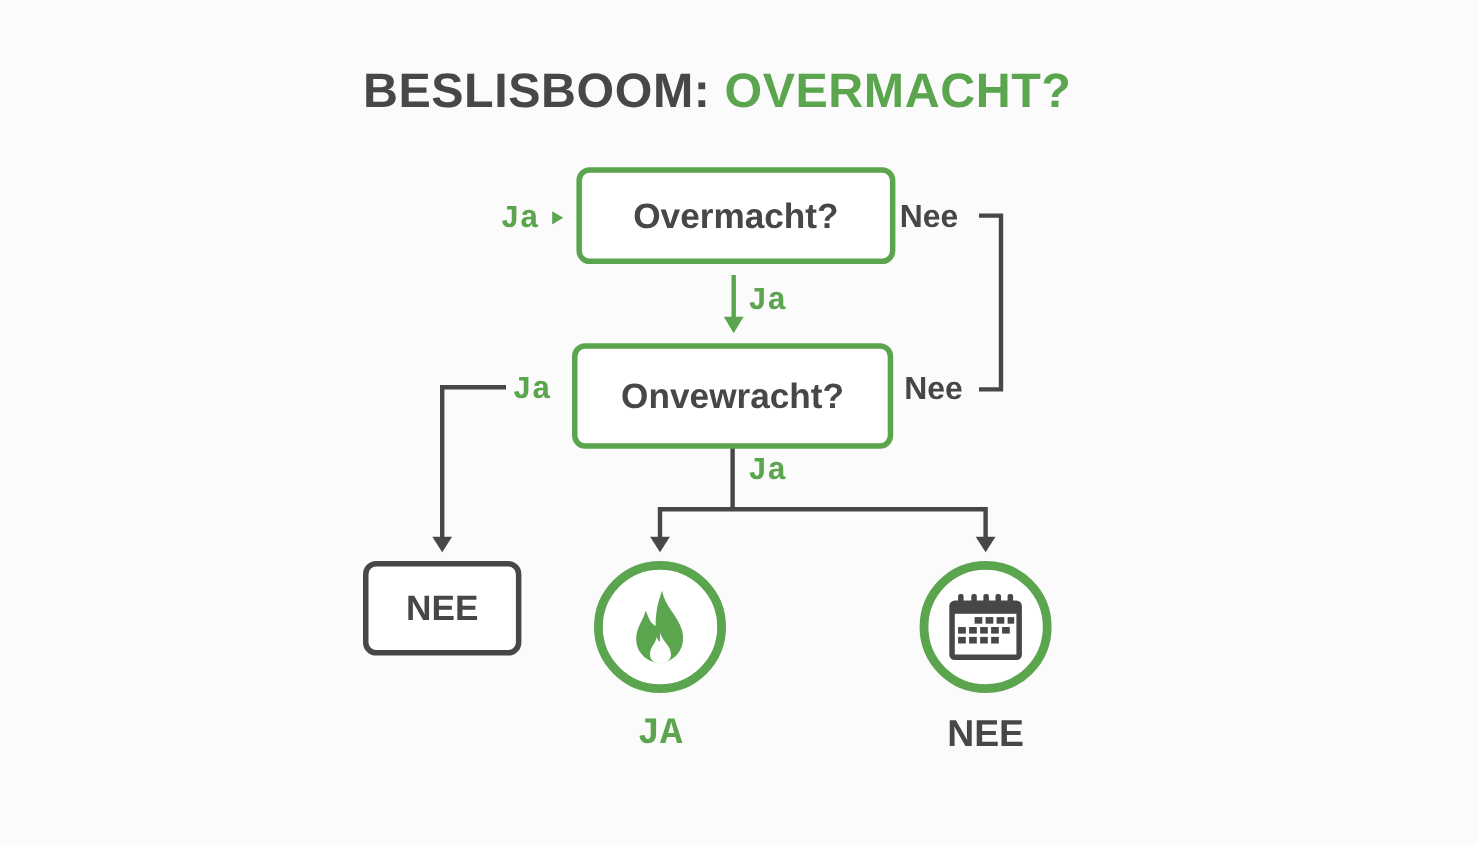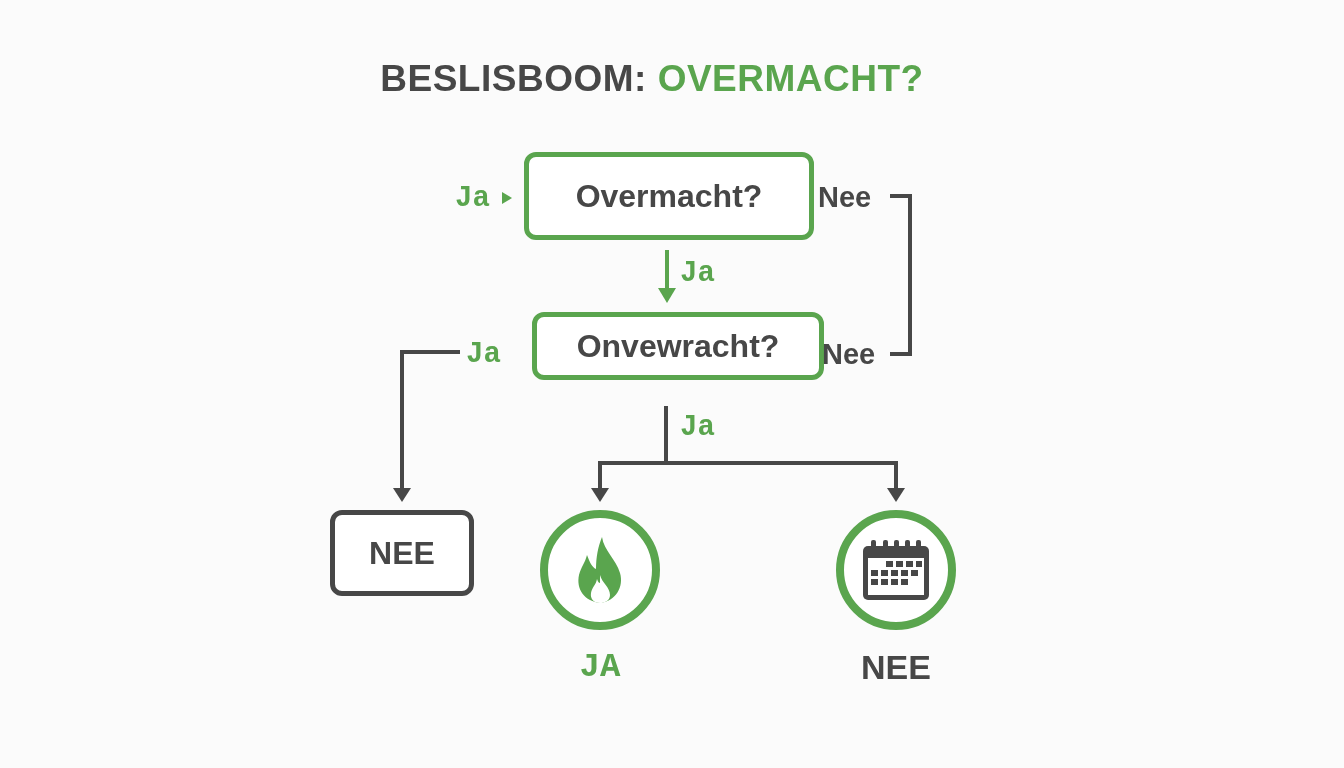--- a/index.html
+++ b/index.html
@@ -1,19 +1,19 @@
 <!DOCTYPE html>
 <html><head>
 <meta charset="utf-8">
 <style>
   html, body { margin:0; padding:0; }
   body { width:1344px; height:768px; background:#fbfbfb; position:relative; overflow:hidden;
          font-family:"Liberation Sans", "DejaVu Sans", sans-serif; }
   .title { position:absolute; top:58px; left:0; width:1304px; text-align:center;
-           font-size:37px; font-weight:bold; letter-spacing:0.5px; }
+           font-size:44px; font-weight:bold; letter-spacing:0.5px; }
   .title .dark { color:#474747; }
   .title .green { color:#5aa54e; }
   svg.lines { position:absolute; left:0; top:0; }
   .box { position:absolute; box-sizing:border-box; border-radius:12px; display:flex;
          align-items:center; justify-content:center; font-weight:bold; background:#fff; }
   .qbox { border:5px solid #5aa54e; color:#474747; font-size:32px; }
   .nbox { border:5px solid #474747; color:#474747; font-size:32px; }
   .lbl { position:absolute; font-weight:bold; font-size:29px; line-height:1; }
   .g { color:#5aa54e;font-family:Liberation Mono, monospace; } .d { color:#474747; }
   .circle { position:absolute; box-sizing:border-box; width:120px; height:120px; border-radius:50%;
@@ -52,21 +52,21 @@
 </svg>
 
 <span class="lbl g" style="left:455px;top:184px;">Ja</span>
 <div class="box qbox" style="left:524px;top:152px;width:290px;height:88px;">
   <span>Overmacht?</span>
 </div>
 <span class="lbl d" style="left:818px;top:183px;">Nee</span>
 <span class="lbl g" style="left:680px;top:259px;">Ja</span>
 
 <span class="lbl g" style="left:466px;top:340px;">Ja</span>
-<div class="box qbox" style="left:532px;top:312px;width:292px;height:68px;">
+<div class="box qbox" style="left:520px;top:312px;width:292px;height:96px;">
   <span>Onvewracht?</span>
 </div>
 <span class="lbl d" style="left:822px;top:340px;">Nee</span>
 <span class="lbl g" style="left:680px;top:413px;">Ja</span>
 
 <div class="box nbox" style="left:330px;top:510px;width:144px;height:86px;">
   <span>NEE</span>
 </div>
 
 <div class="circle" style="left:540px;top:510px;">

